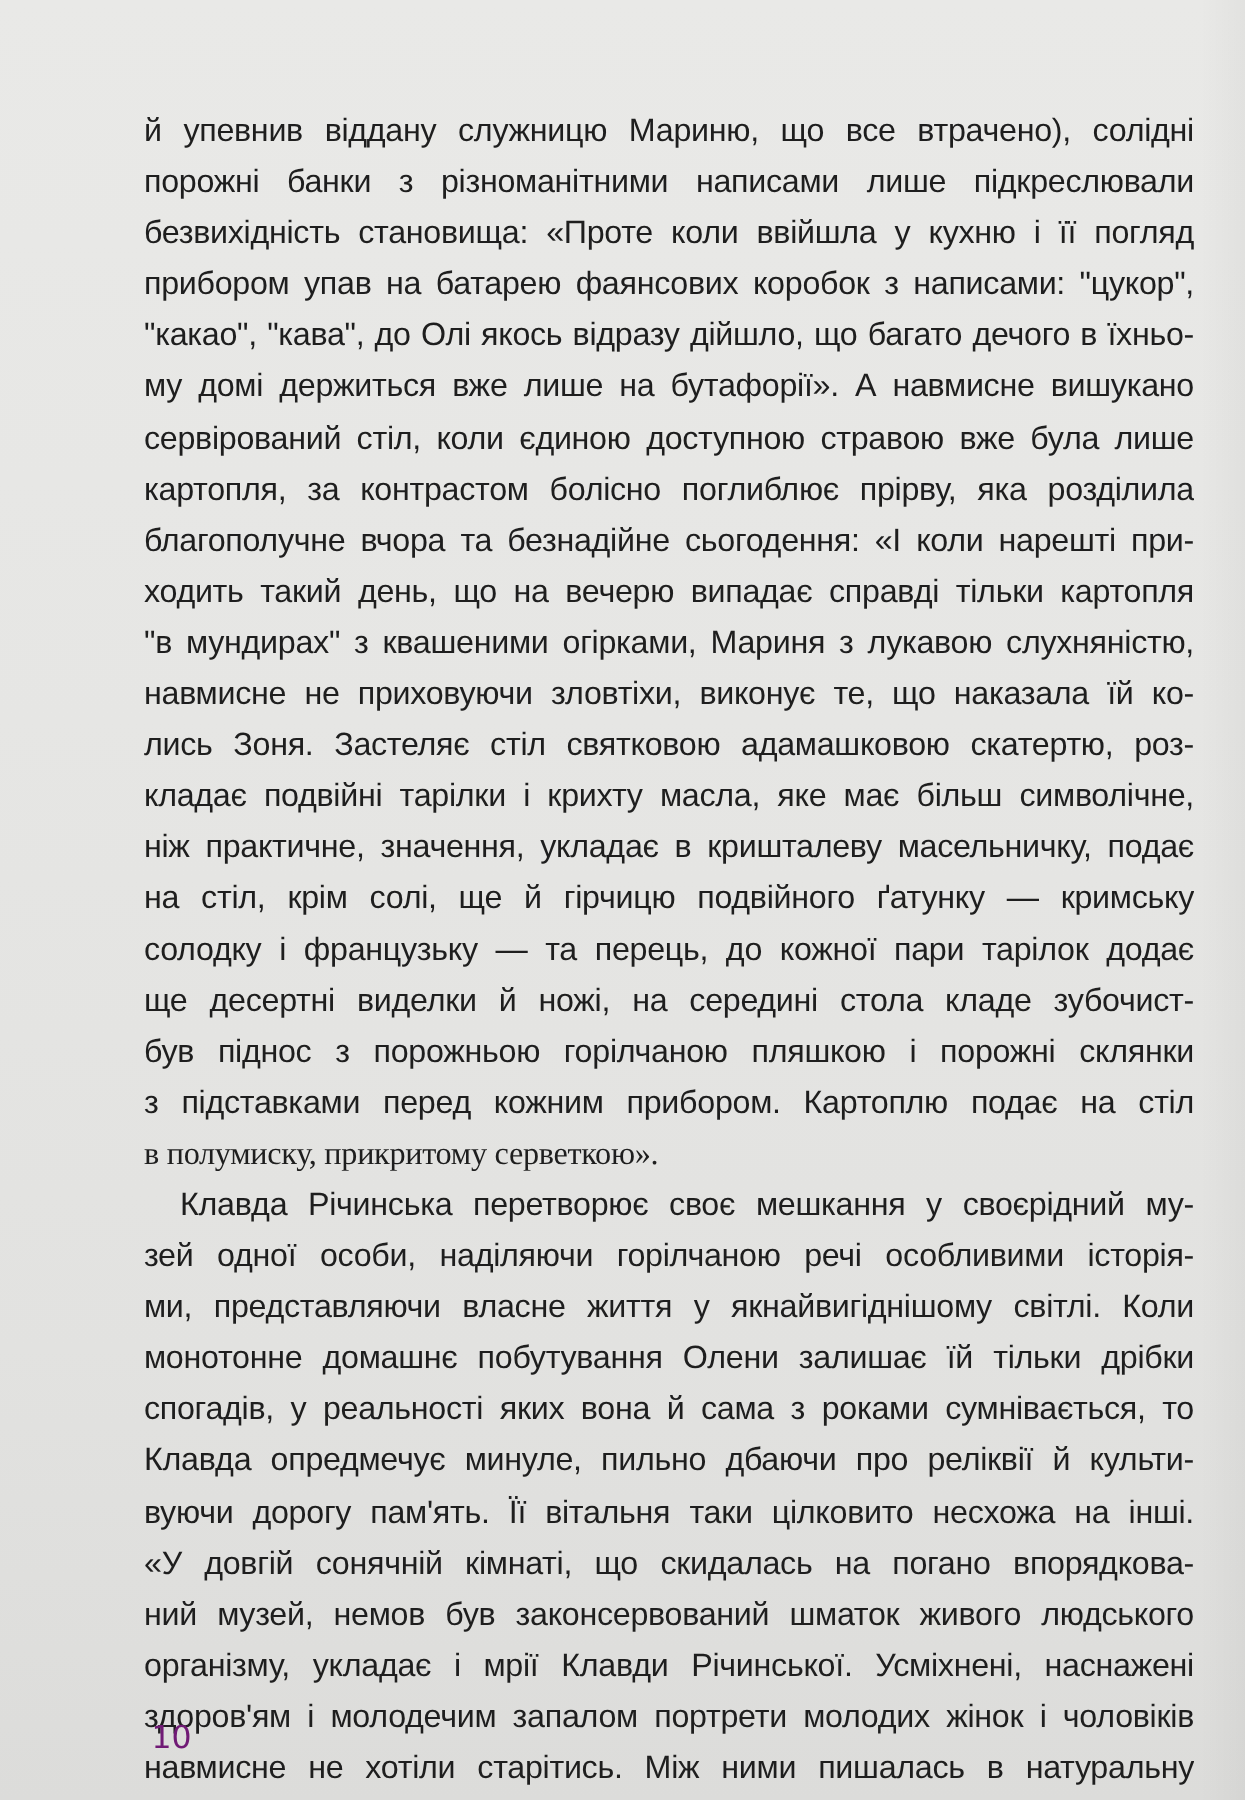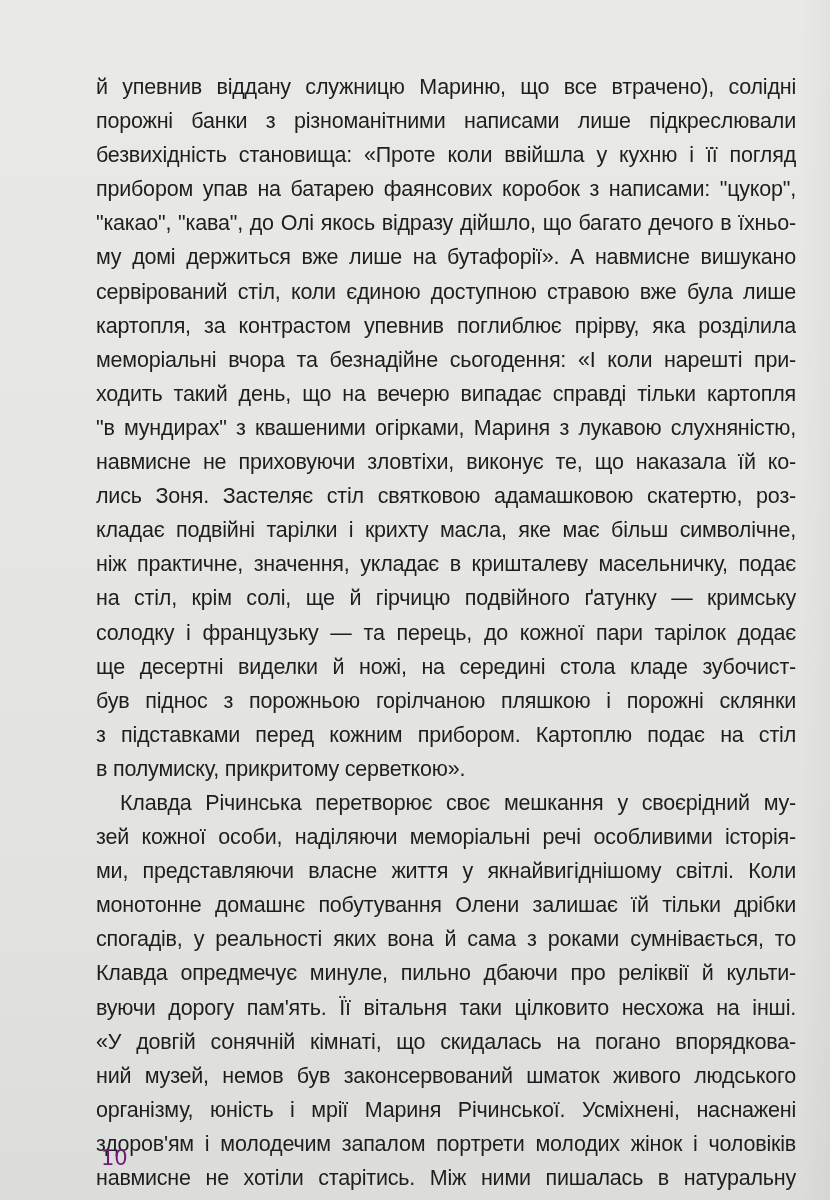--- a/index.html
+++ b/index.html
@@ -33,20 +33,21 @@
     .line {
       height: 34.1px;
       line-height: 34.1px;
       white-space: nowrap;
       text-align: justify;
       text-align-last: justify;
       overflow: hidden;
     }
     .line.last {
       text-align-last: left;
+      font-family: Liberation Serif, serif;
     }
     .line.indent {
       padding-left: 24px;
     }
     .page-number {
       position: absolute;
       left: 101px;
       top: 1146px;
       font-family: "DejaVu Sans", sans-serif;
       font-size: 21px;
@@ -66,47 +67,47 @@
   <div class="text-block">
 
     <div class="paragraph">
       <div class="line">й упевнив віддану служницю Мариню, що все втрачено), солідні</div>
       <div class="line">порожні банки з різноманітними написами лише підкреслювали</div>
       <div class="line">безвихідність становища: «Проте коли ввійшла у кухню і її погляд</div>
       <div class="line">прибором упав на батарею фаянсових коробок з написами: "цукор",</div>
       <div class="line">"какао", "кава", до Олі якось відразу дійшло, що багато дечого в їхньо-</div>
       <div class="line">му домі держиться вже лише на бутафорії». А навмисне вишукано</div>
       <div class="line">сервірований стіл, коли єдиною доступною стравою вже була лише</div>
-      <div class="line">картопля, за контрастом упевнив поглиблює прірву, яка розділила</div>
-      <div class="line">меморіальні вчора та безнадійне сьогодення: «І коли нарешті при-</div>
+      <div class="line">картопля, за контрастом болісно поглиблює прірву, яка розділила</div>
+      <div class="line">благополучне вчора та безнадійне сьогодення: «І коли нарешті при-</div>
       <div class="line">ходить такий день, що на вечерю випадає справді тільки картопля</div>
       <div class="line">"в мундирах" з квашеними огірками, Мариня з лукавою слухняністю,</div>
       <div class="line">навмисне не приховуючи зловтіхи, виконує те, що наказала їй ко-</div>
       <div class="line">лись Зоня. Застеляє стіл святковою адамашковою скатертю, роз-</div>
       <div class="line">кладає подвійні тарілки і крихту масла, яке має більш символічне,</div>
       <div class="line">ніж практичне, значення, укладає в кришталеву масельничку, подає</div>
       <div class="line">на стіл, крім солі, ще й гірчицю подвійного ґатунку — кримську</div>
       <div class="line">солодку і французьку — та перець, до кожної пари тарілок додає</div>
       <div class="line">ще десертні виделки й ножі, на середині стола кладе зубочист-</div>
       <div class="line">був піднос з порожньою горілчаною пляшкою і порожні склянки</div>
       <div class="line">з підставками перед кожним прибором. Картоплю подає на стіл</div>
       <div class="line last">в полумиску, прикритому серветкою».</div>
     </div>
 
     <div class="paragraph">
       <div class="line indent">Клавда Річинська перетворює своє мешкання у своєрідний му-</div>
-      <div class="line">зей кожної особи, наділяючи меморіальні речі особливими історія-</div>
+      <div class="line">зей одної особи, наділяючи горілчаною речі особливими історія-</div>
       <div class="line">ми, представляючи власне життя у якнайвигіднішому світлі. Коли</div>
       <div class="line">монотонне домашнє побутування Олени залишає їй тільки дрібки</div>
       <div class="line">спогадів, у реальності яких вона й сама з роками сумнівається, то</div>
       <div class="line">Клавда опредмечує минуле, пильно дбаючи про реліквії й культи-</div>
       <div class="line">вуючи дорогу пам'ять. Її вітальня таки цілковито несхожа на інші.</div>
       <div class="line">«У довгій сонячній кімнаті, що скидалась на погано впорядкова-</div>
       <div class="line">ний музей, немов був законсервований шматок живого людського</div>
-      <div class="line">організму, юність і мрії Мариня Річинської. Усміхнені, наснажені</div>
+      <div class="line">організму, укладає і мрії Клавди Річинської. Усміхнені, наснажені</div>
       <div class="line">здоров'ям і молодечим запалом портрети молодих жінок і чоловіків</div>
       <div class="line">навмисне не хотіли старітись. Між ними пишалась в натуральну</div>
 
     </div>
   </div>
 
   <div class="page-number">10</div>
   <div class="spine-shadow"></div>
 </div>
 

